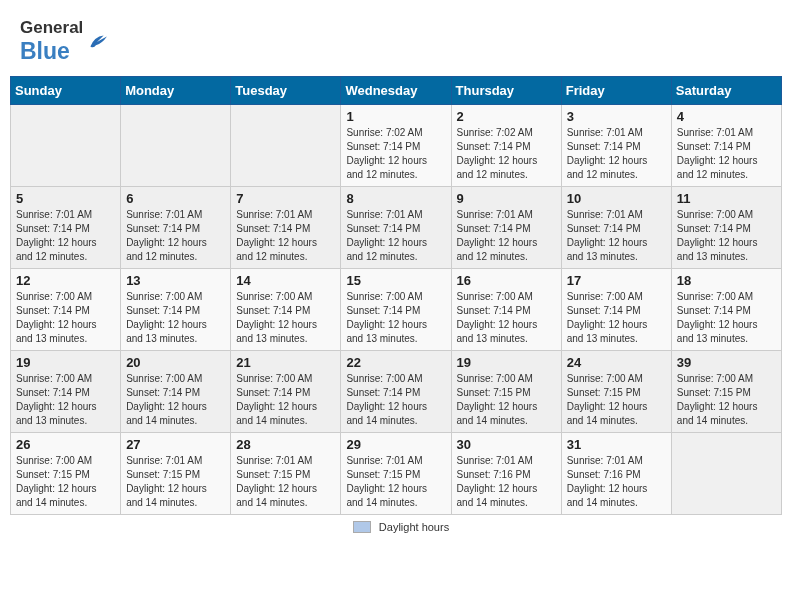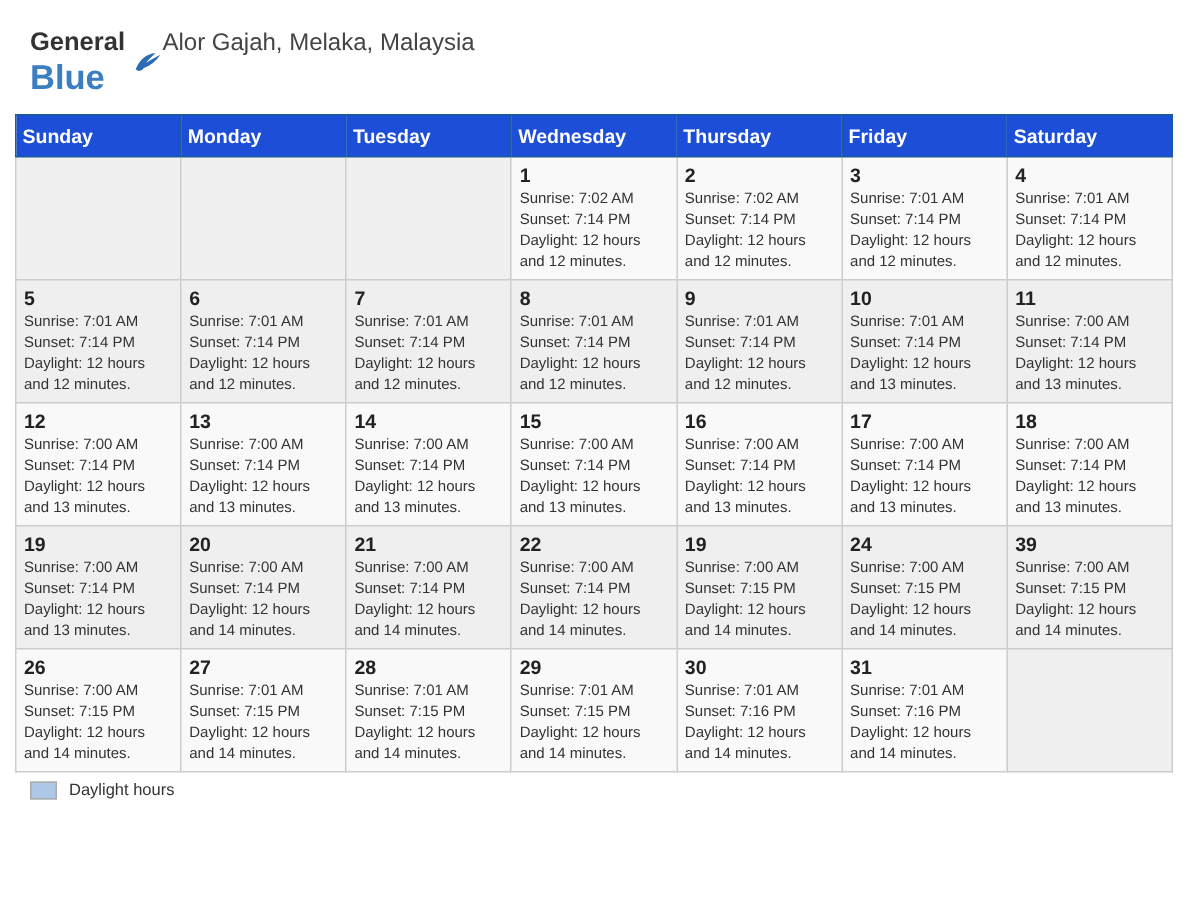--- a/index.html
+++ b/index.html
@@ -30,21 +30,21 @@
       color: #444;
       font-weight: normal;
       margin-top: 2px;
     }
     .calendar {
       width: 100%;
       border-collapse: collapse;
       margin-top: 4px;
     }
     .calendar thead tr th {
-      background-color: #1d4ed8;
+      background-color: #0369a1;
       color: #fff;
       font-size: 13px;
       font-weight: bold;
       padding: 6px 4px;
       text-align: left;
       border: 1px solid #1a5a9a;
     }
     .calendar tbody tr td {
       border: 1px solid #ccc;
       vertical-align: top;
@@ -106,21 +106,20 @@
       <div>
         <div class="logo-text-general">General</div>
         <div class="logo-text-blue">Blue</div>
       </div>
       <svg class="logo-bird" viewBox="0 0 40 40" xmlns="http://www.w3.org/2000/svg">
         <path d="M8 28 Q15 10 32 8 Q25 15 20 20 Q30 14 38 10 Q30 22 18 26 Q14 32 8 28Z" fill="#2a6db5"></path>
       </svg>
     </div>
   </div>
   <div class="title-area">
-    <div class="subtitle">Alor Gajah, Melaka, Malaysia</div>
   </div>
 </div>
 
 <table class="calendar">
   <thead>
     <tr>
     <th>Sunday</th>
         <th>Monday</th>
         <th>Tuesday</th>
         <th>Wednesday</th>
@@ -357,16 +356,16 @@
           <div class="day-info">Sunrise: 7:01 AM
 Sunset: 7:16 PM
 Daylight: 12 hours
 and 14 minutes.</div>
         </td>
         <td class="empty-cell"></td>
       </tr>
     </tbody>
 </table>
 
-<div style="margin-top:6px; padding-left:10px; display:flex; align-items:center; gap:8px;">
+<div style="margin-top:6px; padding-left:10px; display:flex; align-items:center; gap:8px;justify-content:center;">
   <div style="width:18px;height:12px;background:#b0c8e8;border:1px solid #aaa;"></div>
   <span style="font-size:11px;color:#333;">Daylight hours</span>
 </div>
 
 </body></html>

